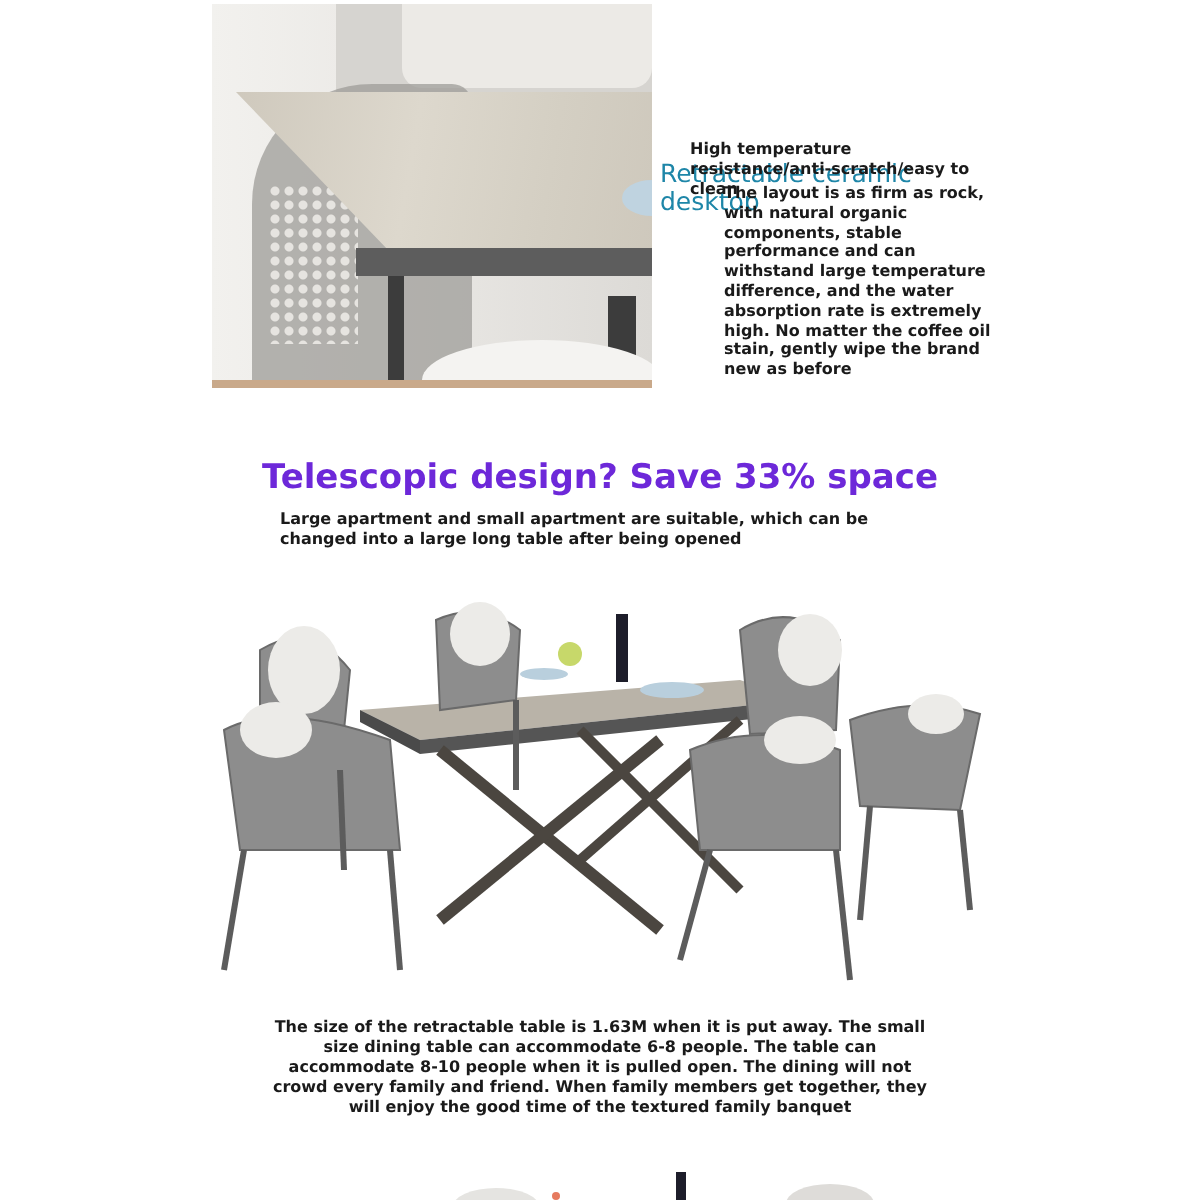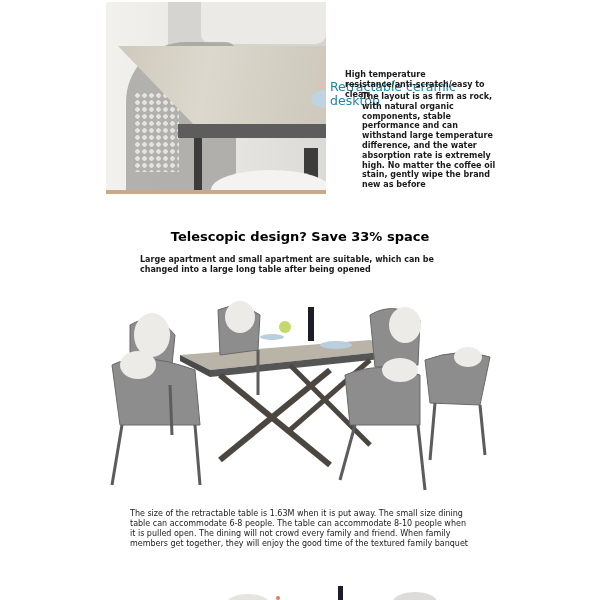--- a/index.html
+++ b/index.html
@@ -15,25 +15,25 @@
   .photo-top .leg{position:absolute;left:88px;top:136px;width:8px;height:56px;background:#3c3c3c;}
   .photo-top .leg2{position:absolute;left:198px;top:146px;width:14px;height:40px;background:#3c3c3c;}
   .photo-top .plate{position:absolute;left:205px;top:88px;width:30px;height:18px;border-radius:50%;background:#bfd3e0;}
   .photo-top .cushion-bottom{position:absolute;left:105px;top:168px;width:120px;height:40px;border-radius:50%;background:#f4f3f1;}
   .photo-top .floor{position:absolute;left:0;top:188px;width:220px;height:4px;background:#c9a98a;}
 
   .feature1-title{position:absolute;left:330px;top:40px;width:160px;font-size:12.5px;font-weight:normal;color:#1e86a8;line-height:14px;margin-top:40px;}
   .feature1-sub{position:absolute;left:345px;top:70px;width:140px;font-size:8px;font-weight:bold;line-height:10px;}
   .feature1-body{position:absolute;left:338px;top:92px;width:140px;font-size:8px;font-weight:bold;line-height:9.8px;margin-left:24px;}
 
-  .section-title{position:absolute;left:0;top:229px;width:600px;text-align:center;font-size:13px;font-weight:bold;color:#000000;}
+  .section-title{position:absolute;left:0;top:229px;width:600px;text-align:center;font-size:17px;font-weight:bold;color:#6d28d9;}
   .section-sub{position:absolute;left:140px;top:255px;width:320px;text-align:left;font-size:8px;font-weight:bold;line-height:10px;}
 
   .set-photo{position:absolute;left:100px;top:295px;width:400px;height:200px;}
-  .bottom-text{position:absolute;left:130px;top:509px;width:340px;text-align:left;font-size:8px;font-weight:normal;line-height:10px;}
+  .bottom-text{position:absolute;left:130px;top:509px;width:340px;text-align:center;font-size:8px;font-weight:bold;line-height:10px;}
   .next-photo{position:absolute;left:100px;top:578px;width:400px;height:22px;}
 </style>
 </head>
 <body>
 
 <div class="photo-top">
   <div class="wall"></div>
   <div class="chair-back"></div>
   <div class="chair-cushion"></div>
   <div class="shadow-chair"></div>

